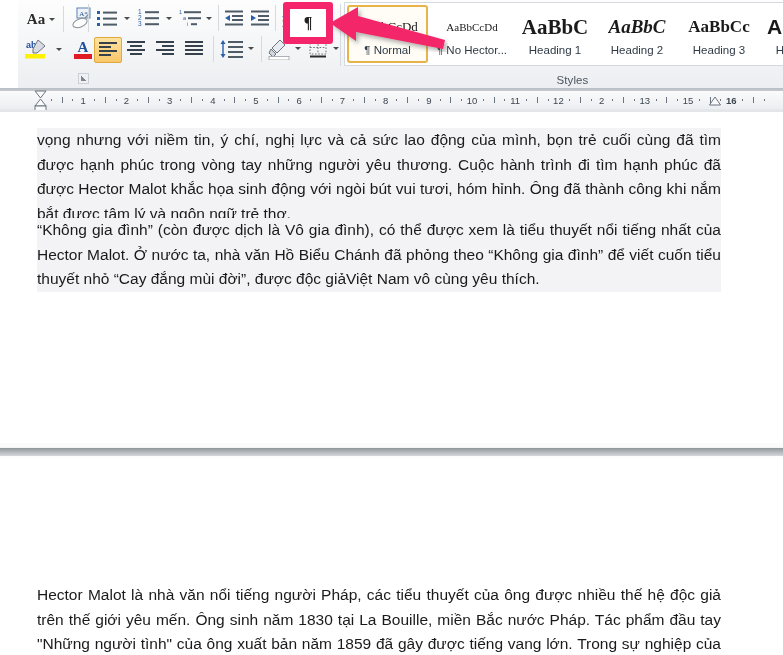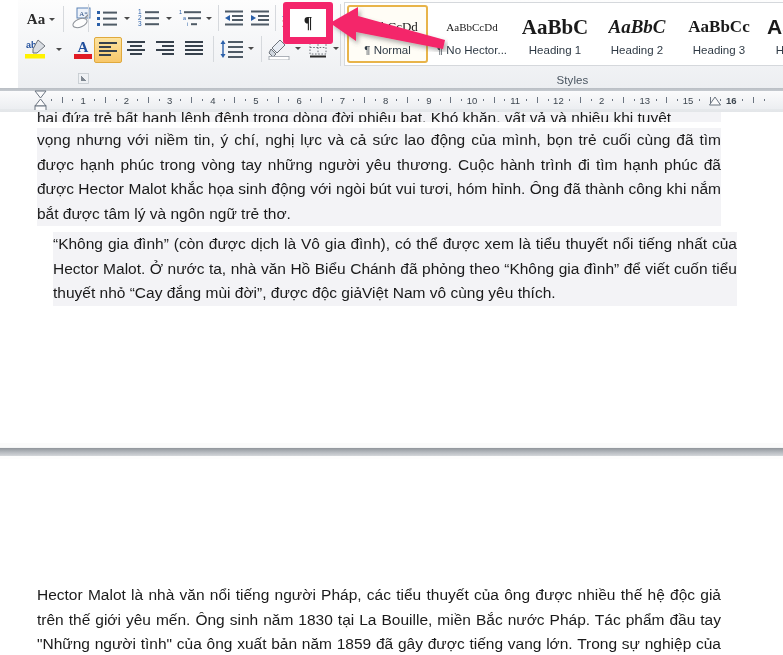--- a/index.html
+++ b/index.html
@@ -456,23 +456,22 @@
     <rect x="2" y="16" width="11" height="5" fill="#fbfbfc" stroke="#6b7480" stroke-width="1"></rect>
   </svg>
   <svg style="position:absolute;left:708px;top:8px;" width="14" height="14" viewBox="0 0 14 14">
     <path d="M7 1 L12.5 9 L1.5 9 Z" fill="#fbfbfc" stroke="#6b7480" stroke-width="1"></path>
   </svg>
 </div>
 
 <div id="doc">
 
   <div class="page" id="page1">
-    <div id="clip-line">hai đứa trẻ bất hạnh lênh đênh trong dòng đời phiêu bạt. Khó khăn, vất vả và nhiều khi tuyệt</div>
     <div class="ptext sel" style="top:16px;">vọng nhưng với niềm tin, ý chí, nghị lực  và cả sức lao động của mình, bọn trẻ cuối cùng đã tìm được hạnh phúc trong vòng tay những người yêu thương. Cuộc hành trình đi tìm hạnh phúc đã được Hector Malot khắc họa sinh động với ngòi bút vui tươi, hóm hỉnh. Ông đã thành công khi nắm bắt được tâm lý và ngôn ngữ trẻ thơ.</div>
-    <div class="ptext sel" style="top:120px;margin-left:16px;">“Không gia đình” (còn được dịch là Vô gia đình), có thể được xem là tiểu thuyết nổi tiếng nhất của Hector Malot.  Ở nước ta, nhà văn Hồ Biểu Chánh đã phỏng theo “Không gia đình” để viết cuốn tiểu thuyết nhỏ “Cay đắng mùi đời”, được độc giảViệt Nam vô cùng yêu thích.</div>
+    <div class="ptext sel" style="top:106px;">“Không gia đình” (còn được dịch là Vô gia đình), có thể được xem là tiểu thuyết nổi tiếng nhất của Hector Malot.  Ở nước ta, nhà văn Hồ Biểu Chánh đã phỏng theo “Không gia đình” để viết cuốn tiểu thuyết nhỏ “Cay đắng mùi đời”, được độc giảViệt Nam vô cùng yêu thích.</div>
   </div>
 
   <div id="gap"></div>
 
   <div class="page" id="page2">
     <div class="ptext" style="top:124px;">Hector Malot là nhà văn nổi tiếng người Pháp, các tiểu thuyết của ông được nhiều thế hệ độc giả trên thế giới yêu mến. Ông sinh năm 1830 tại La Bouille, miền Bắc nước Pháp. Tác phẩm đầu tay "Những người tình" của ông xuất bản năm 1859 đã gây được tiếng vang lớn. Trong sự nghiệp của mình ông đã viết trên 70 tác phẩm.</div>
   </div>
 
 </div>
 

